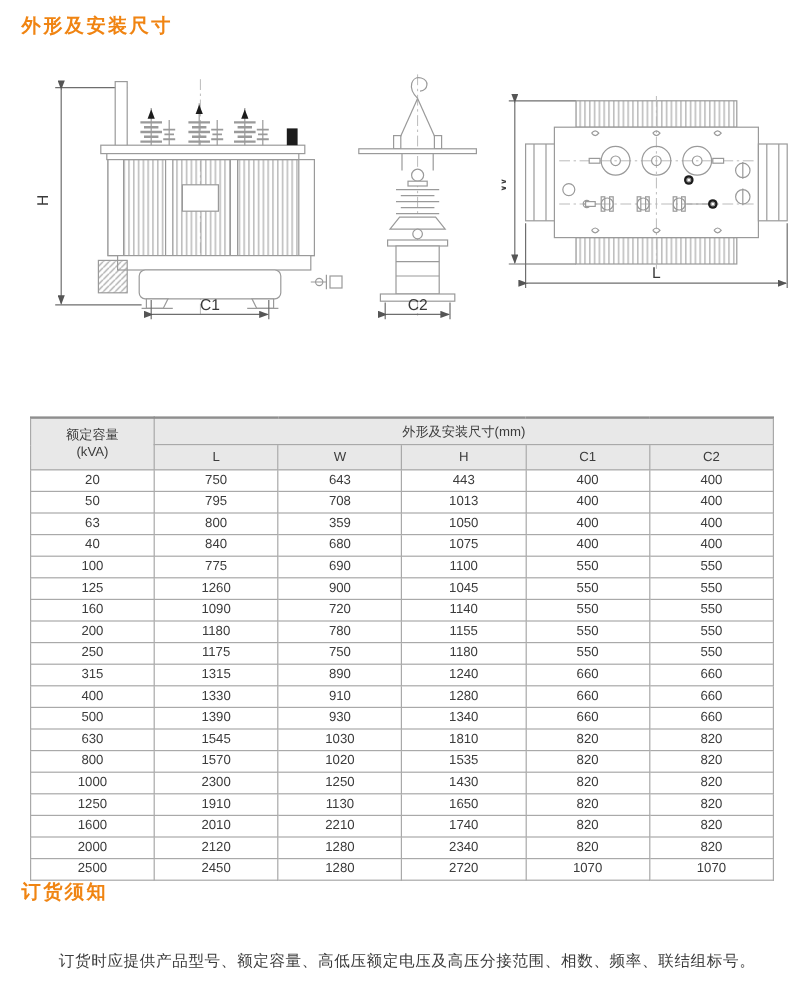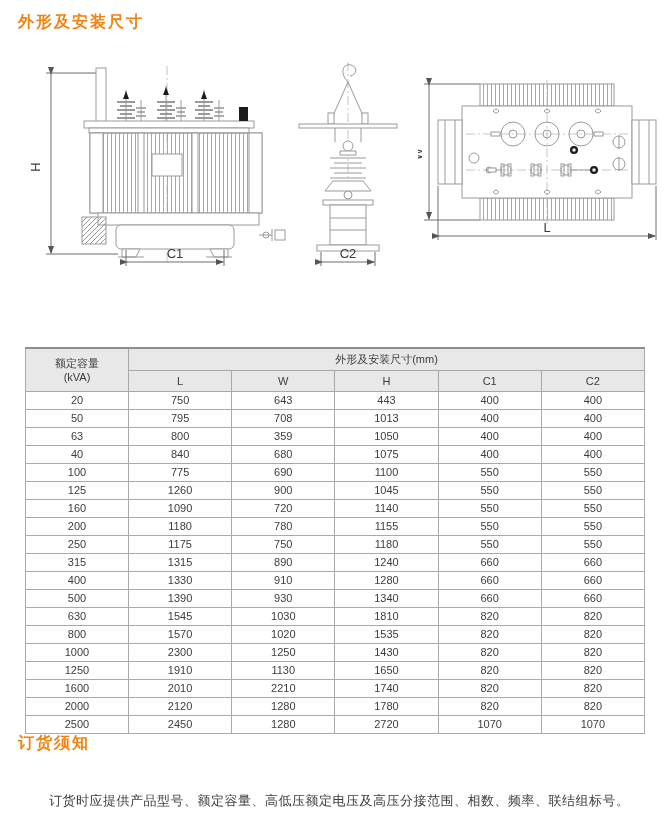--- a/index.html
+++ b/index.html
@@ -468,21 +468,21 @@
           <td>2010</td>
           <td>2210</td>
           <td>1740</td>
           <td>820</td>
           <td>820</td>
         </tr>
         <tr>
           <td>2000</td>
           <td>2120</td>
           <td>1280</td>
-          <td>1780</td>
+          <td>2340</td>
           <td>820</td>
           <td>820</td>
         </tr>
         <tr>
           <td>2500</td>
           <td>2450</td>
           <td>1280</td>
           <td>2720</td>
           <td>1070</td>
           <td>1070</td>

